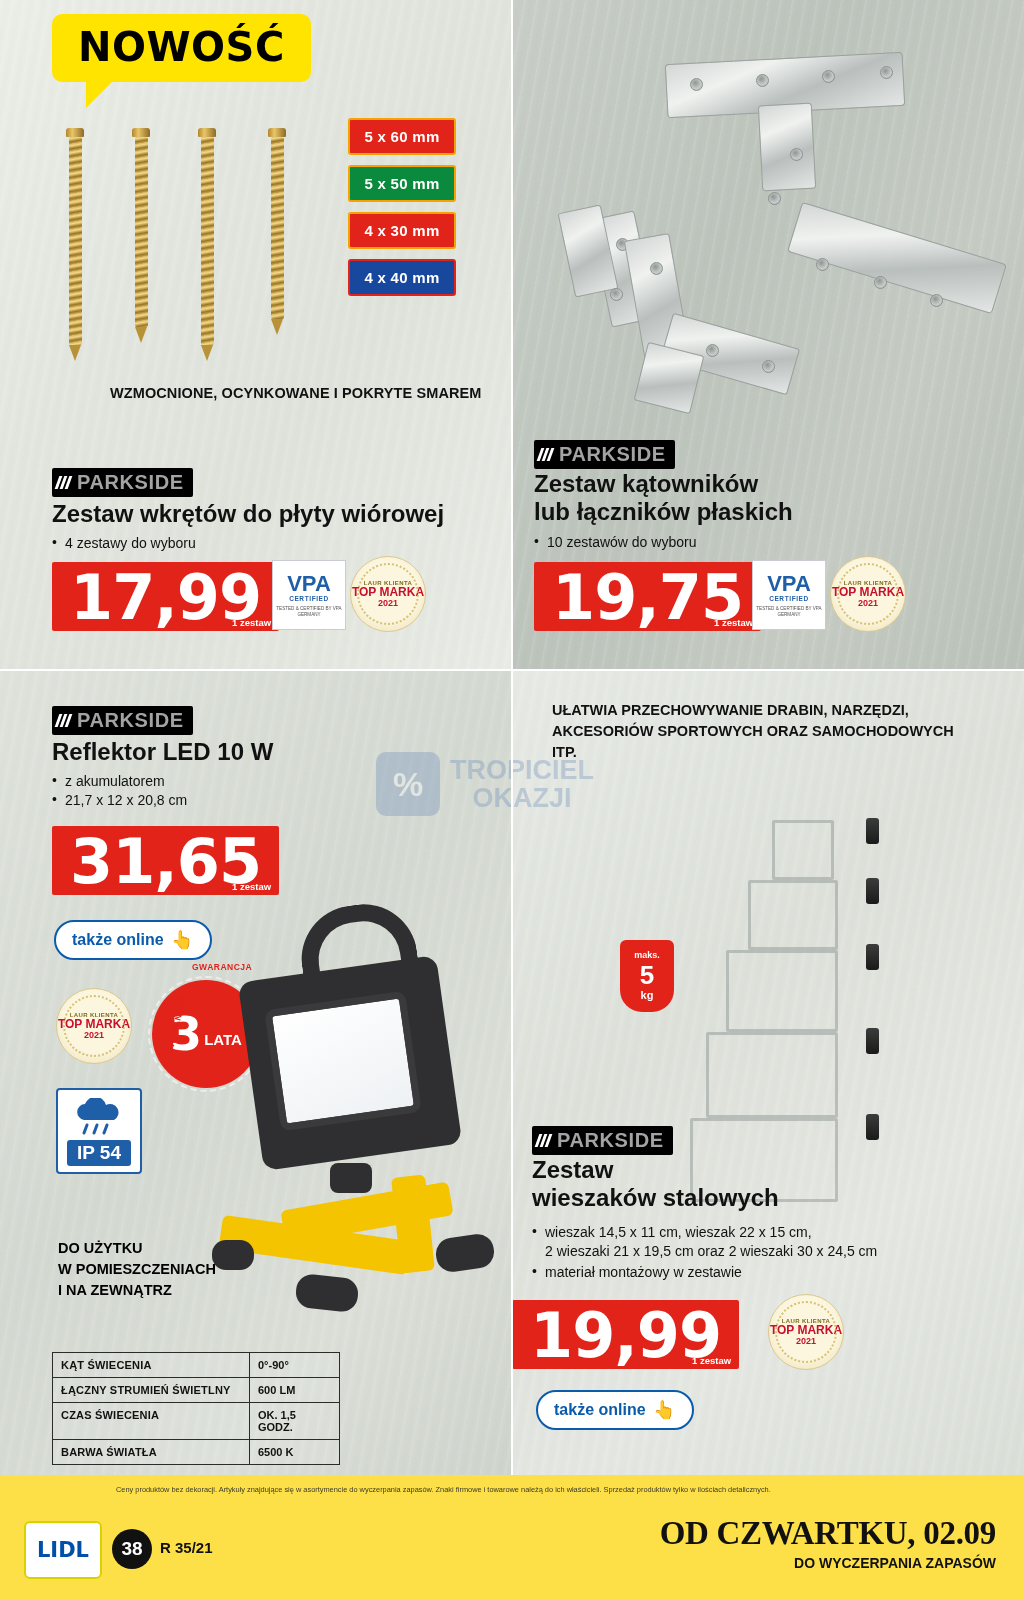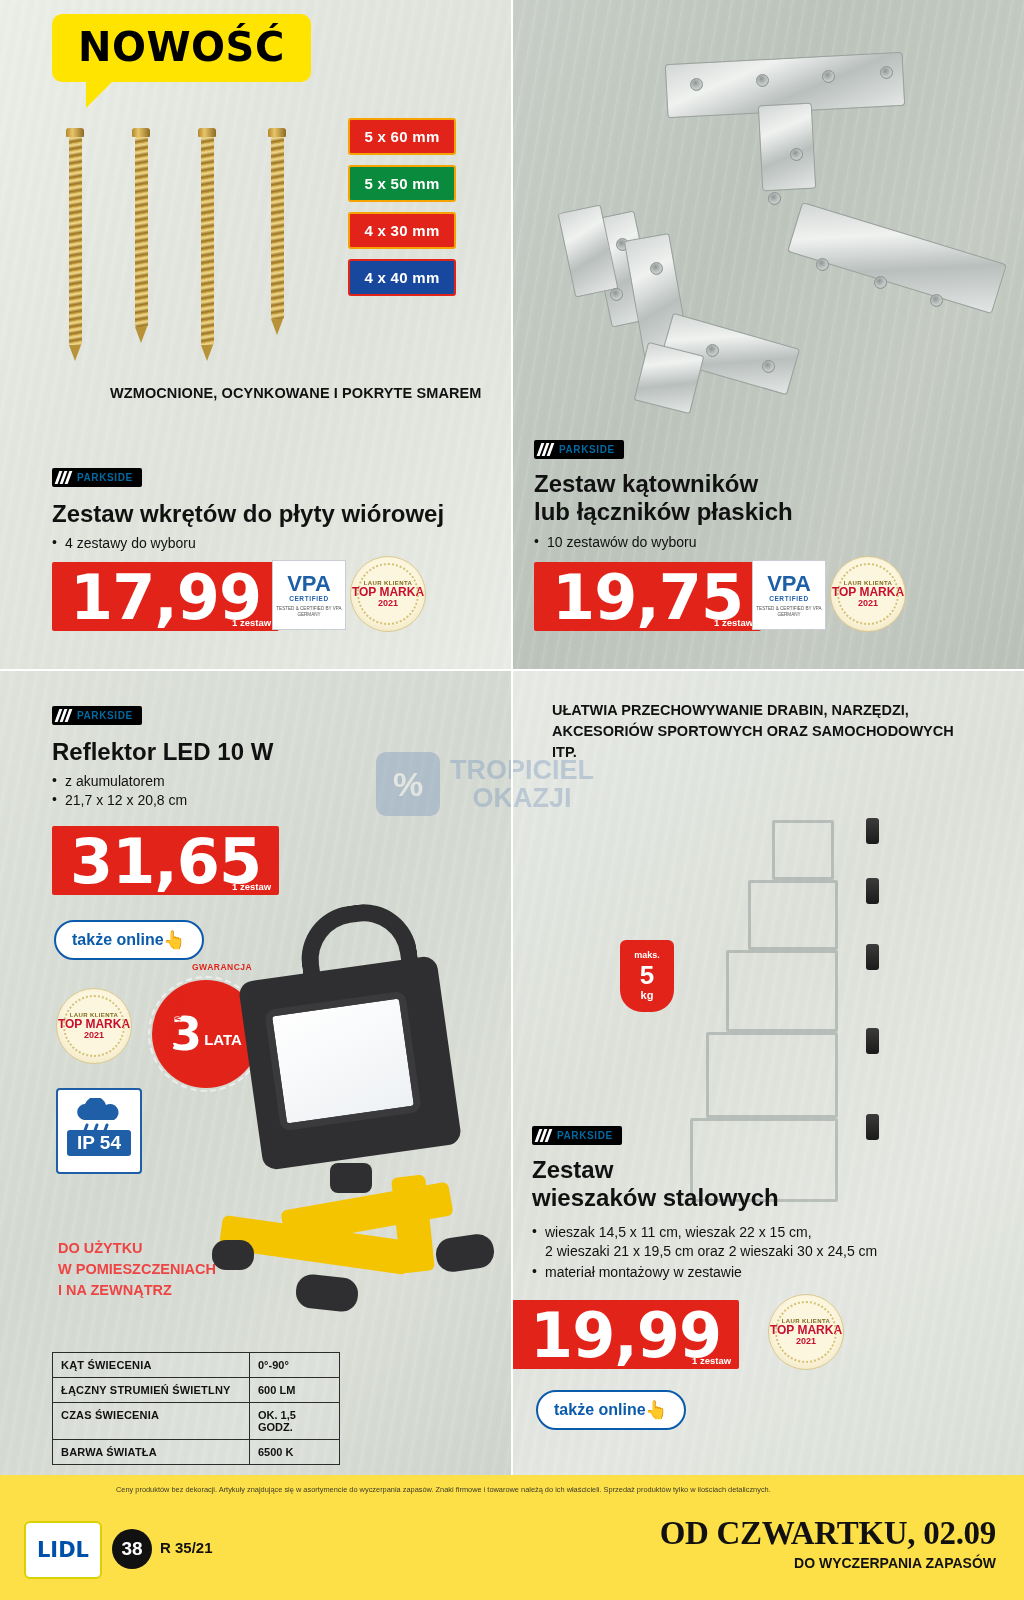--- a/index.html
+++ b/index.html
@@ -78,21 +78,21 @@
   
   .parkside {
     display: inline-flex; align-items: center; background: #000;
     padding: 3px 9px 3px 5px; border-radius: 2px;
   }
   .parkside .slashes { display: flex; margin-right: 5px; }
   .parkside .slashes i {
     display: block; width: 3px; height: 13px; background: #fff;
     transform: skewX(-20deg); margin-right: 2px;
   }
-  .parkside .txt { color: #0369a1; font-weight: 800; font-size: 10px; letter-spacing: .6px; }
+  .parkside .txt { color: #a3a3a3; font-weight: 800; font-size: 20px; letter-spacing: .6px; }
 
   
   .prod-title { font-size: 24px; font-weight: 800; color: #111; line-height: 1.18; }
   .bullets { margin-top: 6px; font-size: 14px; color: #111; line-height: 1.35; }
   .bullets li { list-style: none; position: relative; padding-left: 13px; }
   .bullets li:before { content: "•"; position: absolute; left: 0; top: -1px; }
 
   
   .price-box {
     background: #e2231a; color: #fff; display: inline-block;
@@ -127,21 +127,21 @@
     position: absolute; width: 74px; height: 70px; background: #fff;
     border: 1px solid #c9ccd2; display: flex; flex-direction: column;
     align-items: center; justify-content: center; text-align: center;
   }
   .vpa .mark { font-size: 22px; font-weight: 800; color: #1f5fa8; line-height: 1; }
   .vpa .c1 { font-size: 6.5px; font-weight: 700; color: #1f5fa8; letter-spacing: .6px; }
   .vpa .c2 { font-size: 4.6px; color: #555; margin-top: 4px; line-height: 1.25; padding: 0 3px; }
 
   
   .online-pill {
-    display: inline-flex; align-items: center; 
+    display: inline-flex; align-items: center; gap: 8px;
     border: 2px solid #0a5bab; color: #0a5bab; background: #fff;
     border-radius: 24px; padding: 7px 16px; font-size: 16px; font-weight: 700;
   }
   .hand { font-size: 18px; }
 
   
   .guarantee {
     position: absolute; width: 108px; height: 108px; border-radius: 50%;
     background: #e2231a; color: #fff; display: flex; align-items: center;
     justify-content: center;
@@ -155,30 +155,30 @@
   .g-word {
     position: absolute; font-size: 8.5px; font-weight: 800; color: #e2231a;
     letter-spacing: .5px;
   }
 
   
   .ip54 {
     position: absolute; width: 86px; height: 86px; background: #fff;
     border: 2px solid #1f5fa8; border-radius: 4px;
     display: flex; flex-direction: column; align-items: center; justify-content: flex-end;
-    padding-bottom: 16px;
+    padding-bottom: 6px;
   }
   .ip54 .label {
     background: #1f5fa8; color: #fff; font-size: 19px; font-weight: 800;
     padding: 2px 10px; border-radius: 3px;
   }
   .ip54 .cloud { position: absolute; top: 8px; left: 50%; transform: translateX(-50%); }
 
   .usage {
-    position: absolute; font-size: 14.5px; font-weight: 800; color: #ef4444; line-height: 1.45;
+    position: absolute; font-size: 14.5px; font-weight: 800; color: #000000; line-height: 1.45;
   }
 
   
   .spec {
     position: absolute; left: 52px; top: 1352px; width: 288px;
     border: 1px solid #2b2b2b; background: rgba(255,255,255,.1);
     font-size: 11px; color: #111;
   }
   .spec .row { display: flex; border-bottom: 1px solid #2b2b2b; }
   .spec .row:last-child { border-bottom: none; }

